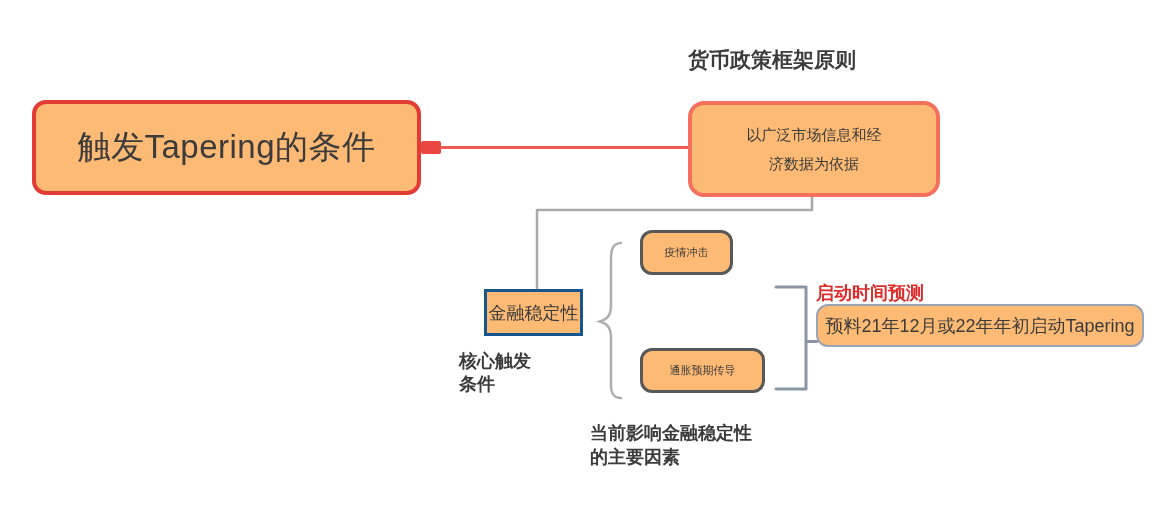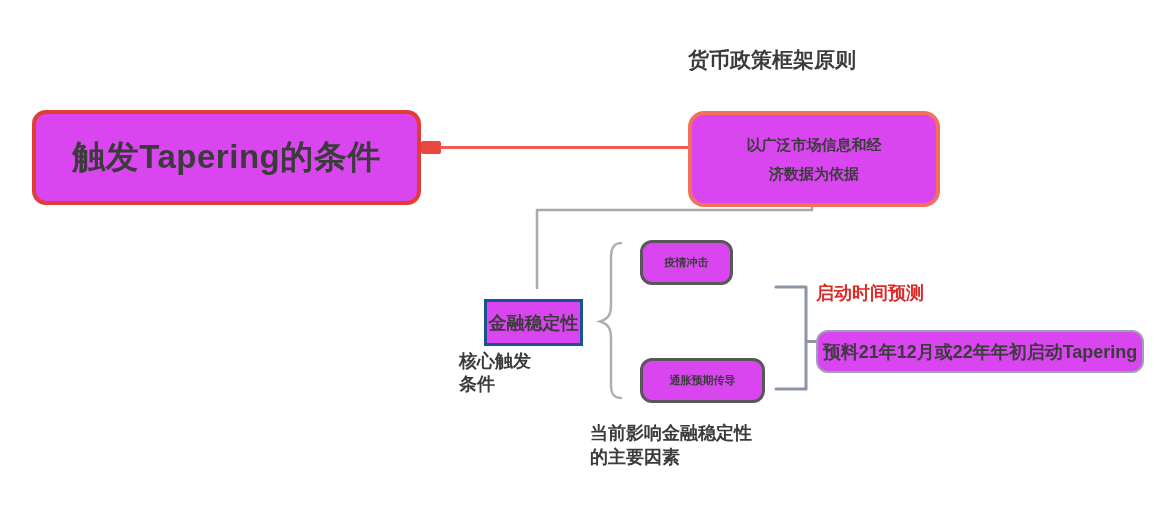--- a/index.html
+++ b/index.html
@@ -20,29 +20,28 @@
     position: absolute;
     left: 0;
     top: 0;
     width: 1173px;
     height: 514px;
     pointer-events: none;
   }
   .node {
     position: absolute;
     box-sizing: border-box;
-    background: #d946ef;
+    background: #fdba74;
     display: flex;
     align-items: center;
     justify-content: center;
     text-align: center;
-    font-weight: 700;
+    font-weight: 400;
     color: #3b3b3b;
     white-space: pre-line;
-    margin-top: 10px;
   }
   .node-root {
     left: 32px;
     top: 100px;
     width: 389px;
     height: 95px;
     border: 4px solid #e23c36;
     border-radius: 14px;
     font-size: 33px;
     letter-spacing: 0.5px;
@@ -69,21 +68,21 @@
   .node-factor {
     border: 3.5px solid #585858;
     border-radius: 12px;
     font-size: 11px;
   }
   .node-factor-0 { left: 640px; top: 230px; width: 93px;  height: 45px; }
   .node-factor-1 { left: 640px; top: 290px; width: 93px;  height: 45px; }
   .node-factor-2 { left: 640px; top: 348px; width: 125px; height: 45px; }
   .node-prediction {
     left: 816px;
-    top: 320px;
+    top: 304px;
     width: 328px;
     height: 43px;
     border: 2.5px solid #99a3b3;
     border-radius: 12px;
     font-size: 18px;
   }
   .float-label {
     position: absolute;
     font-weight: 700;
     text-align: left;

